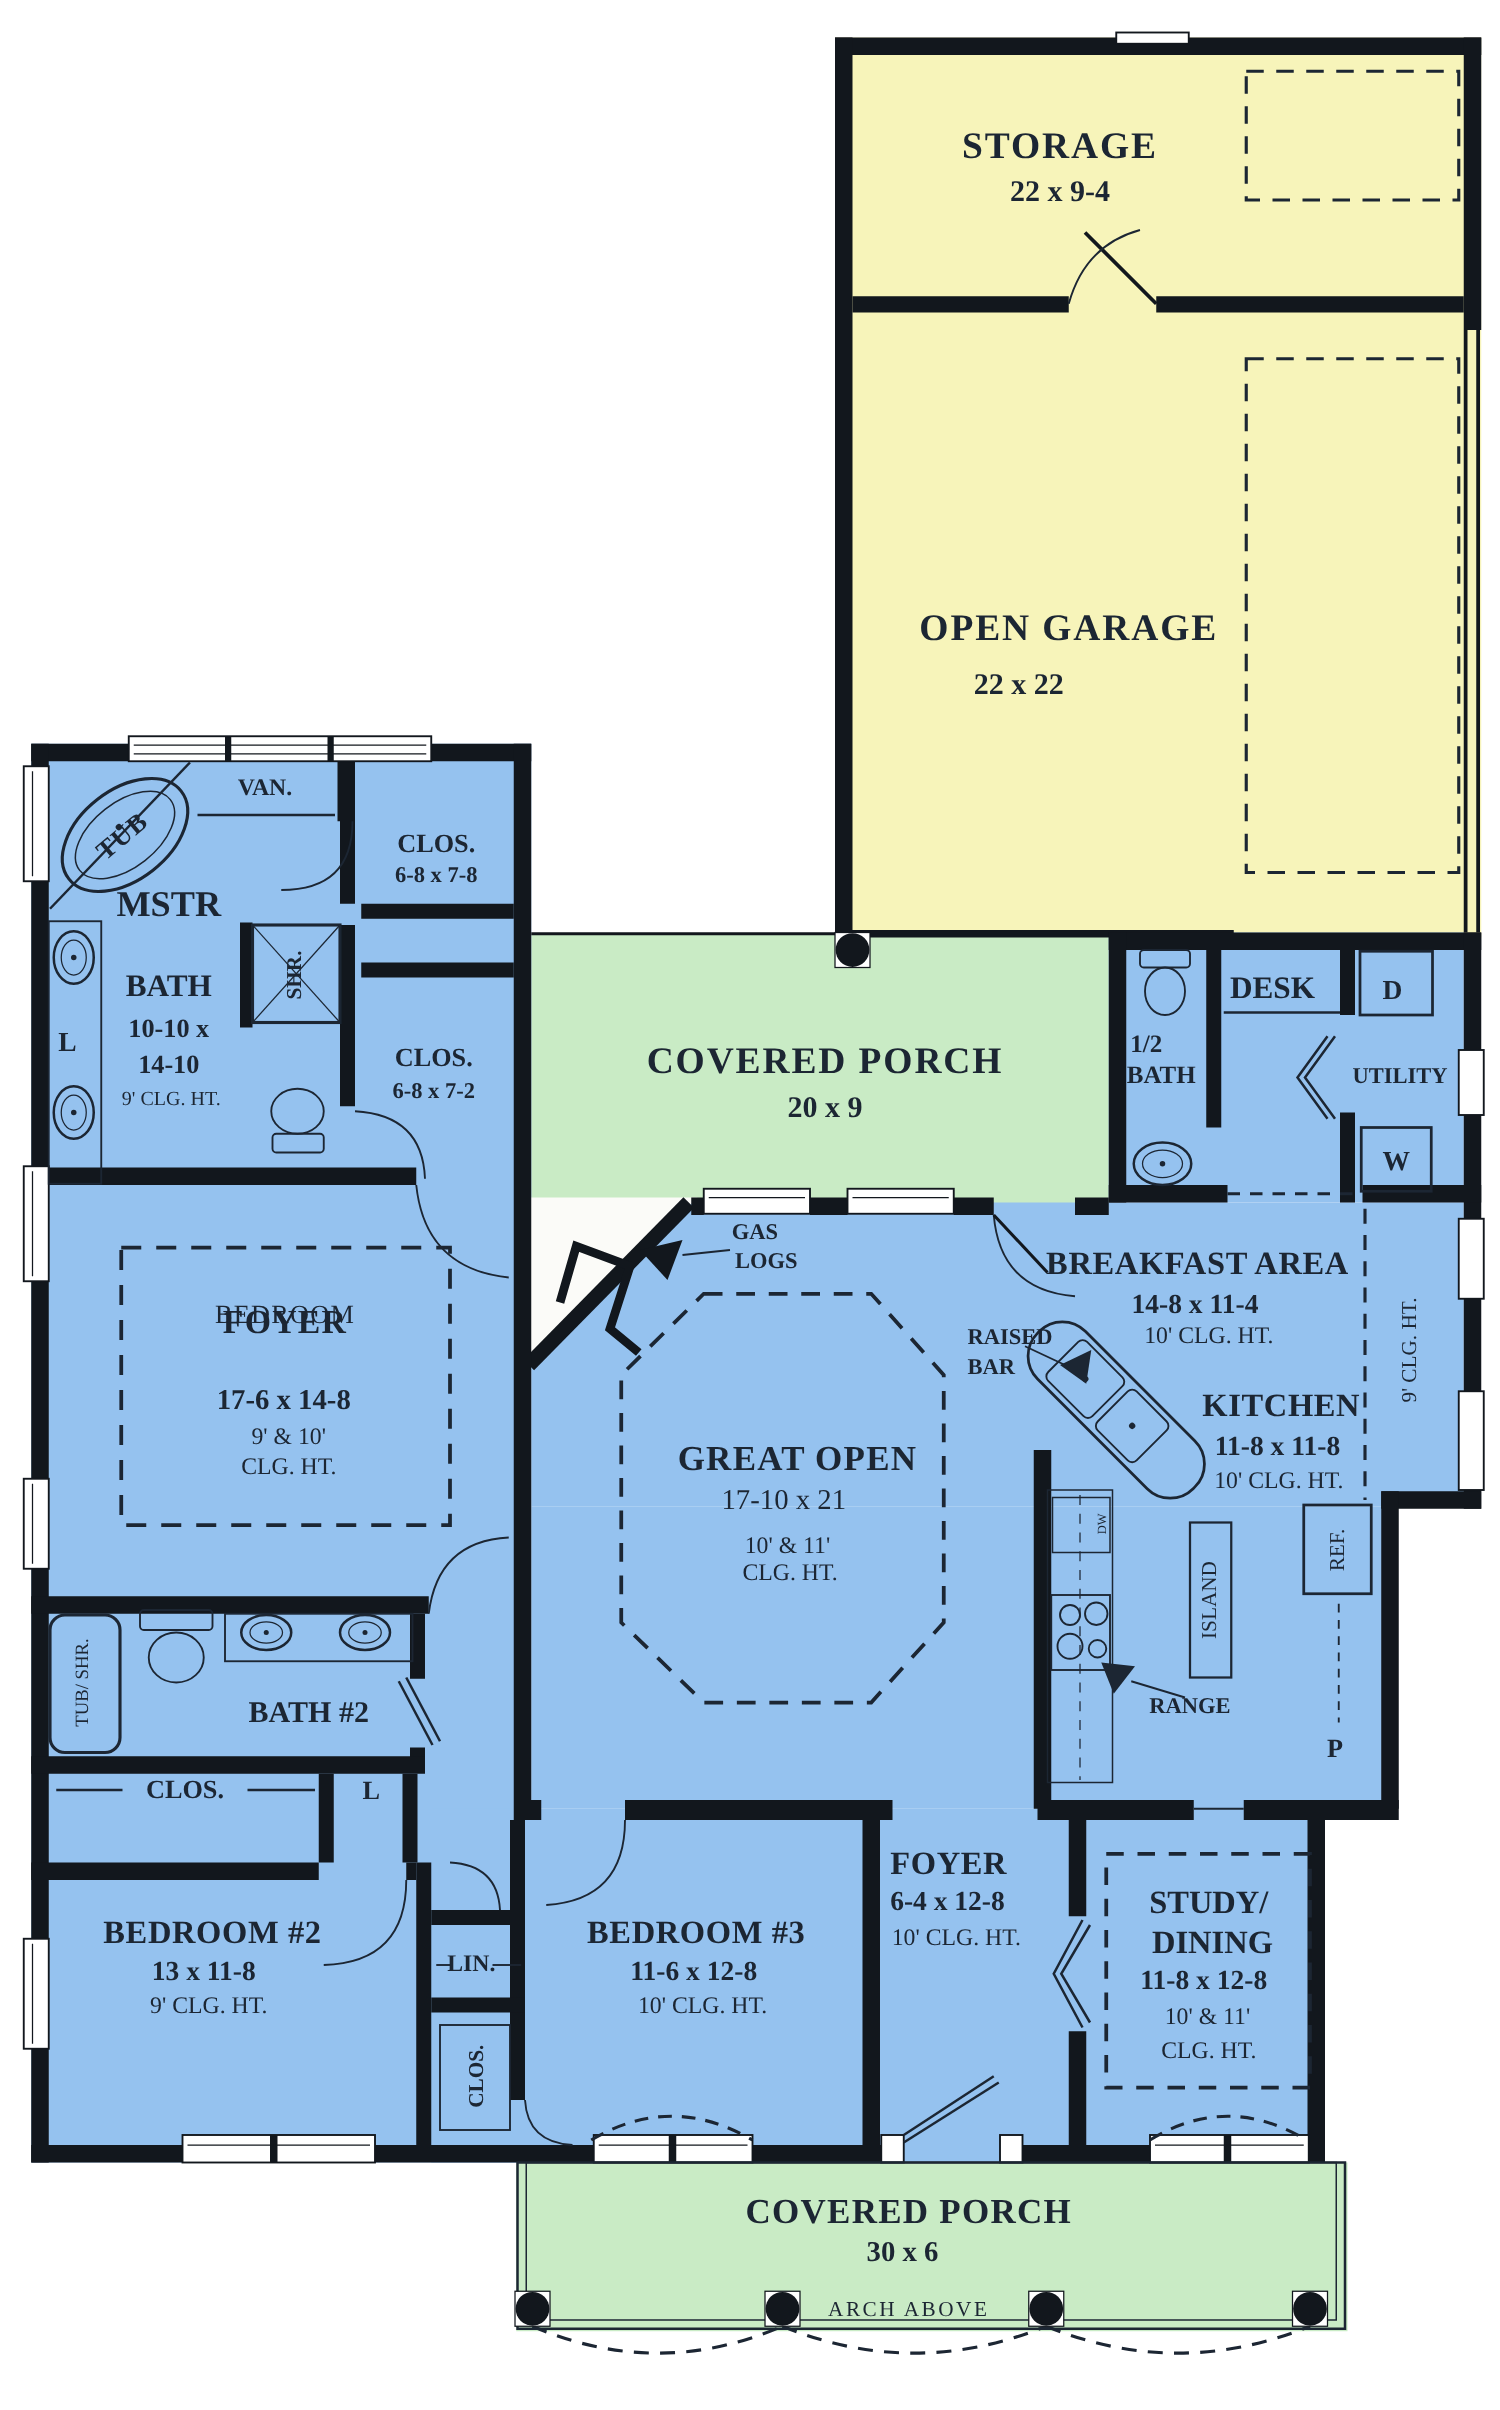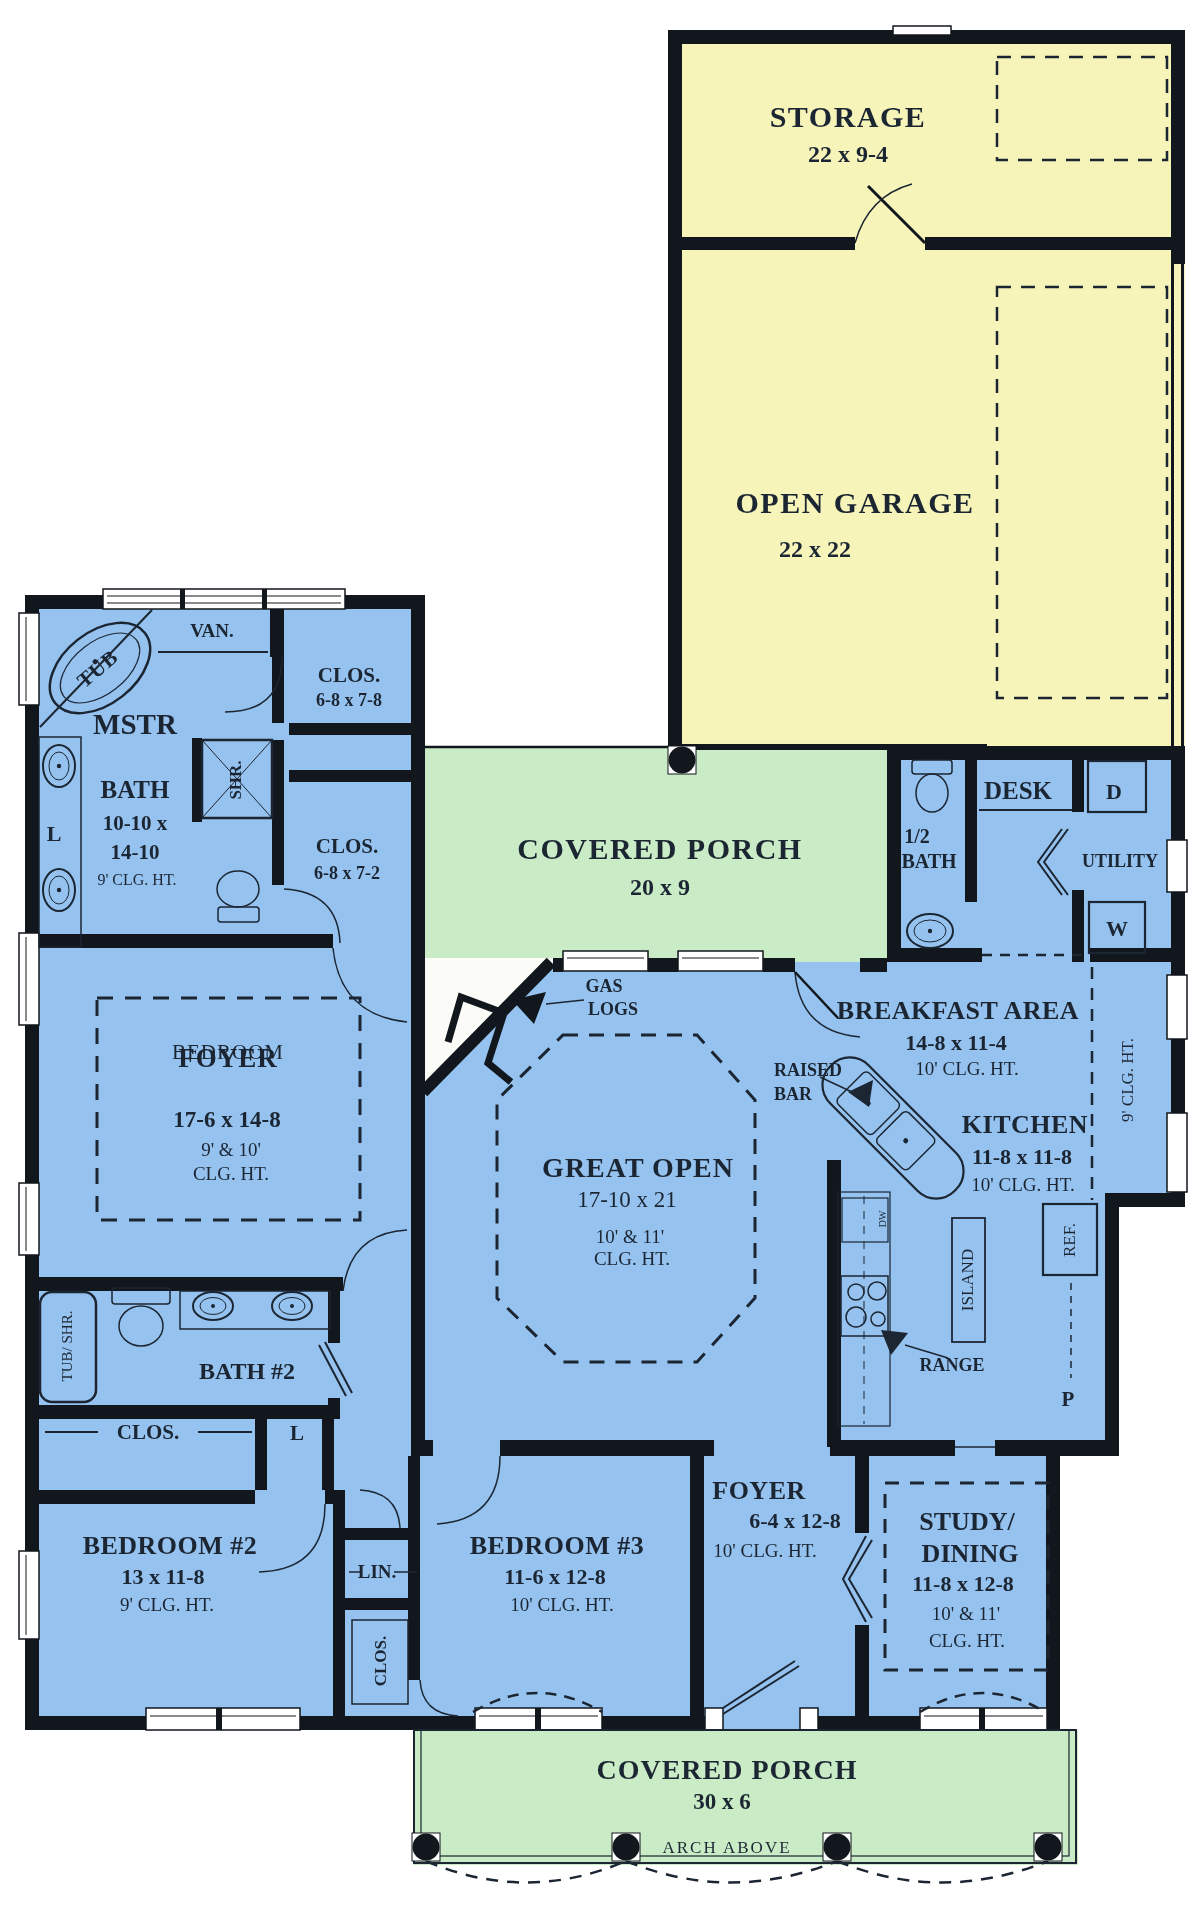--- a/index.html
+++ b/index.html
@@ -363,21 +363,21 @@
   <div class="lbl" style="left:163px;top:1577px;font-size:22px;font-weight:700">13 x 11-8</div>
   <div class="lbl" style="left:167px;top:1605px;font-size:19px">9' CLG. HT.</div>
   <div class="lbl" style="left:377px;top:1572px;font-size:19px;font-weight:700">LIN.</div>
   <div class="lbl rot" style="left:381px;top:1661px;font-size:17px;font-weight:700">CLOS.</div>
 
   <div class="lbl" style="left:557px;top:1546px;font-size:26px;font-weight:700;letter-spacing:0.5px">BEDROOM #3</div>
   <div class="lbl" style="left:555px;top:1577px;font-size:22px;font-weight:700">11-6 x 12-8</div>
   <div class="lbl" style="left:562px;top:1605px;font-size:19px">10' CLG. HT.</div>
 
   <div class="lbl" style="left:759px;top:1491px;font-size:26px;font-weight:700;letter-spacing:0.5px">FOYER</div>
-  <div class="lbl" style="left:795px;top:1521px;font-size:22px;font-weight:700">6-4 x 12-8</div>
+  <div class="lbl" style="left:758px;top:1521px;font-size:22px;font-weight:700">6-4 x 12-8</div>
   <div class="lbl" style="left:765px;top:1551px;font-size:19px">10' CLG. HT.</div>
 
   <div class="lbl" style="left:967px;top:1522px;font-size:26px;font-weight:700">STUDY/</div>
   <div class="lbl" style="left:970px;top:1554px;font-size:26px;font-weight:700">DINING</div>
   <div class="lbl" style="left:963px;top:1584px;font-size:22px;font-weight:700">11-8 x 12-8</div>
   <div class="lbl" style="left:966px;top:1614px;font-size:19px">10' &amp; 11'</div>
   <div class="lbl" style="left:967px;top:1641px;font-size:19px">CLG. HT.</div>
 
   <div class="lbl" style="left:727px;top:1770px;font-size:28px;font-weight:700;letter-spacing:1px">COVERED PORCH</div>
   <div class="lbl" style="left:722px;top:1802px;font-size:23px;font-weight:700">30 x 6</div>

